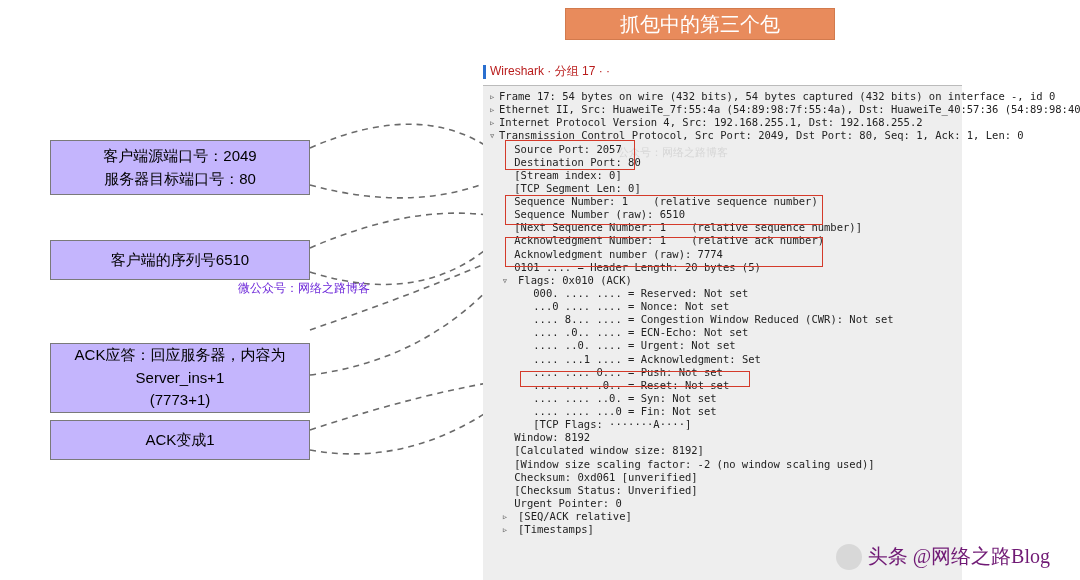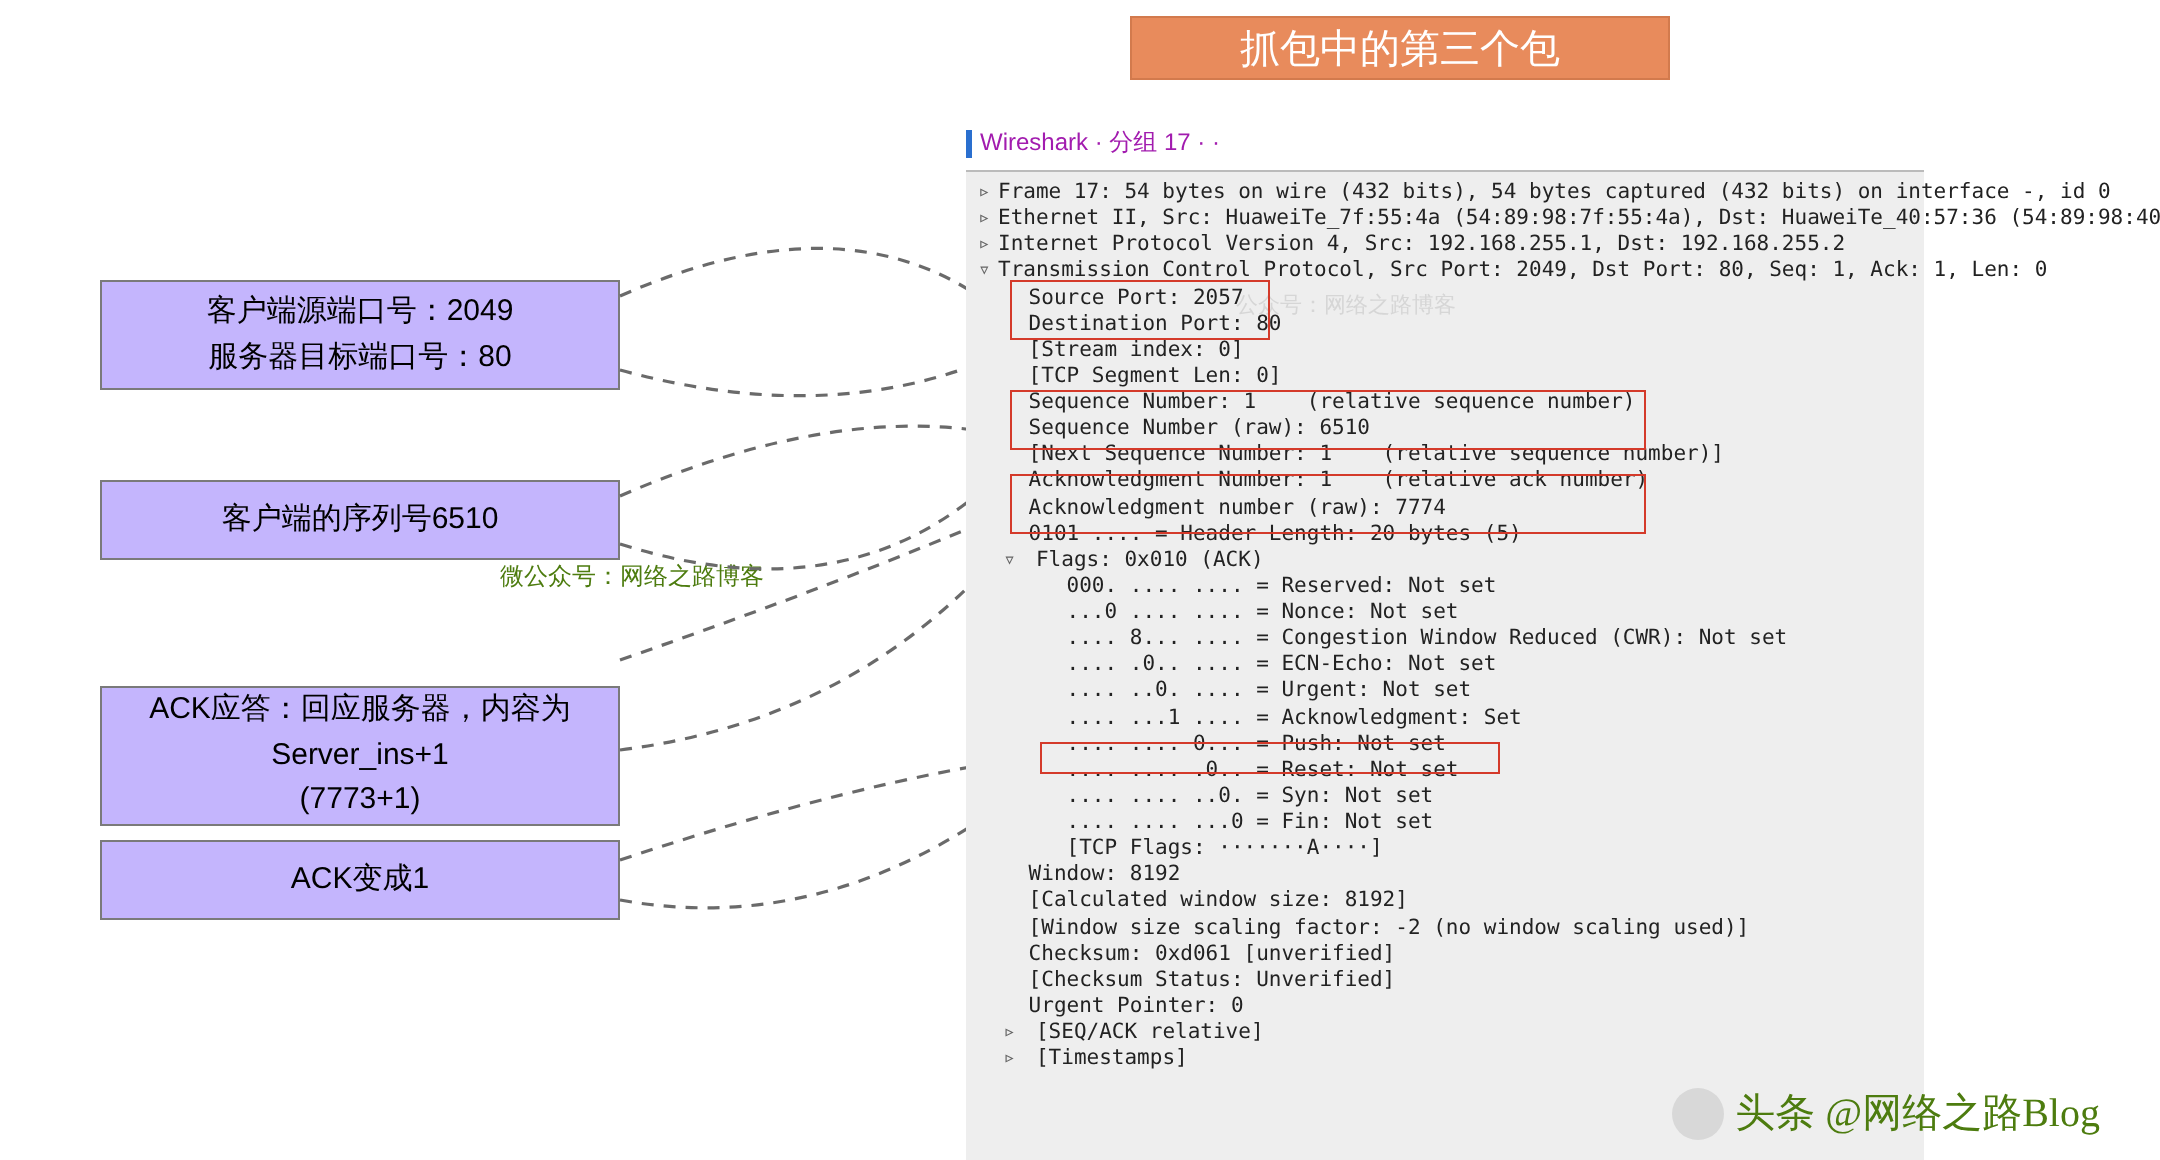--- a/index.html
+++ b/index.html
@@ -2,27 +2,27 @@
 <html><head>
 <meta charset="utf-8">
 <style>
 * { margin:0; padding:0; box-sizing:border-box; }
 body { width:1080px; height:580px; background:#fff; font-family:Arial,"Microsoft YaHei",sans-serif; position:relative; overflow:hidden; }
 .header-badge { position:absolute; top:8px; left:565px; width:270px; height:32px; background:#e88b5c; color:#fff; display:flex; align-items:center; justify-content:center; font-size:20px; border:1px solid #d27a4d; }
 .anno-box { position:absolute; border:1.5px solid #7a7a7a; background:#c4b5fd; font-size:15px; line-height:1.5; text-align:center; display:flex; flex-direction:column; align-items:center; justify-content:center; padding:6px 10px; }
 .panel { position:absolute; top:85px; left:483px; width:479px; height:495px; background:#eeeeee; font-family:Consolas,Menlo,monospace; font-size:10.5px; line-height:1.25; color:#222; padding:4px 6px; border-top:1px solid #bbb; }
 .panel .row { white-space:pre; }
 .tog { display:inline-block; width:10px; color:#666; }
-.ws-title { position:absolute; top:63px; left:483px; font-size:12px; color:#a21caf; display:flex; align-items:center; gap:4px; }
+.ws-title { position:absolute; top:63px; left:483px; font-size:12px; color:#b91c1c; display:flex; align-items:center; gap:4px; }
 .ws-title::before { content:""; width:3px; height:14px; background:#2a6fcf; display:inline-block; }
 .redbox { border:1.5px solid #d43a2a; }
 .rb { position:absolute; pointer-events:none; }
-.watermark-left { position:absolute; left:250px; top:280px; color:#4d7c0f; font-size:12px; }
+.watermark-left { position:absolute; left:238px; top:280px; color:#6d28d9; font-size:12px; }
 .watermark-panel { position:absolute; color:#d6d6d6; font-size:11px; }
-.footer-wm { position:absolute; right:30px; bottom:10px; font-size:20px; color:#4d7c0f; font-family:"Microsoft YaHei"; display:flex; align-items:center; gap:6px; }
+.footer-wm { position:absolute; right:30px; bottom:10px; font-size:20px; color:#701a75; font-family:"Microsoft YaHei"; display:flex; align-items:center; gap:6px; }
 .footer-wm .av { width:26px; height:26px; border-radius:50%; background:#d8d8d8; display:inline-block; }
 svg.arcs { position:absolute; top:0; left:0; pointer-events:none; }
 </style>
 </head>
 <body>
 
 <div class="header-badge">
   <span>抓包中的第三个包</span>
 </div>
 

